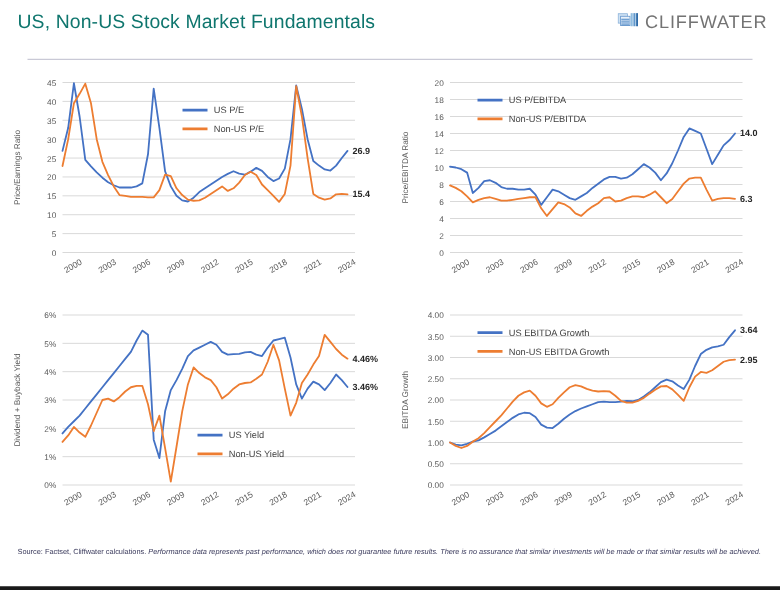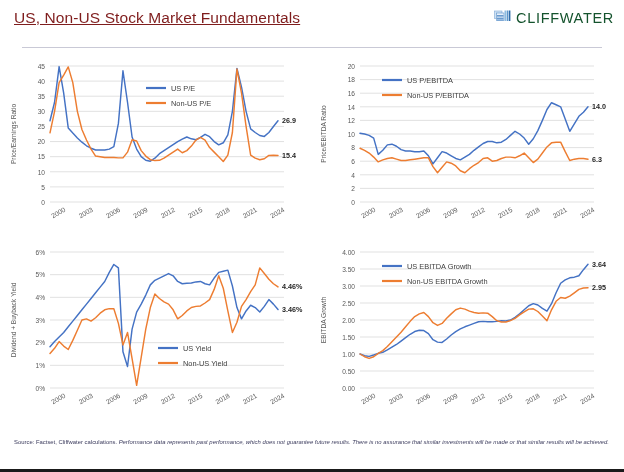--- a/index.html
+++ b/index.html
@@ -6,24 +6,24 @@
   body{
     width:624px;height:472px;background:#ffffff;
     font-family:"Liberation Sans",sans-serif;
     color:#2b2b2b;overflow:hidden;position:relative;
   }
   .slide{width:624px;height:472px;position:relative;box-sizing:border-box;
          border-bottom:3px solid #1a1a1a;}
   
   .header{position:absolute;left:0;top:0;width:624px;height:46px;}
   .title{position:absolute;left:14px;top:9px;font-size:15.5px;font-weight:400;
-         color:#7f1d1d;letter-spacing:.1px;white-space:nowrap;text-decoration:underline;}
+         color:#0f766e;letter-spacing:.1px;white-space:nowrap;}
   .brand{position:absolute;right:10px;top:9px;display:flex;align-items:center;gap:5px;}
   .brand-mark{width:17px;height:17px;display:block;}
-  .brand-text{font-size:14.5px;letter-spacing:.7px;color:#14532d;font-weight:400;}
+  .brand-text{font-size:14.5px;letter-spacing:.7px;color:#737373;font-weight:400;}
   .rule{position:absolute;left:22px;top:47px;width:580px;height:1px;background:#c9c9d6;}
   
   .grid{position:absolute;left:0;top:52px;width:624px;height:378px;}
   .panel{position:absolute;width:306px;height:186px;}
   .p-tl{left:6px;  top:4px;}
   .p-tr{left:316px;top:4px;}
   .p-bl{left:6px;  top:190px;}
   .p-br{left:316px;top:190px;}
   .panel svg{display:block;}
   

